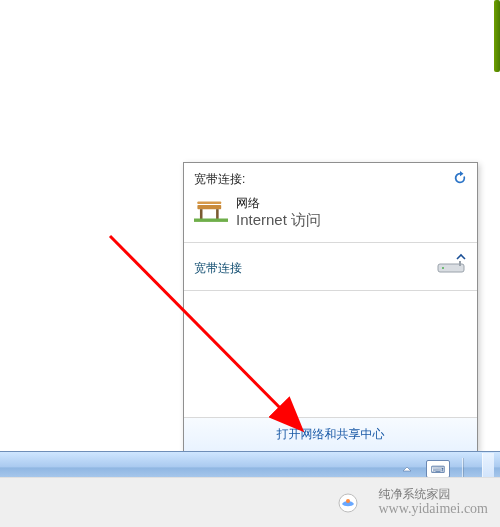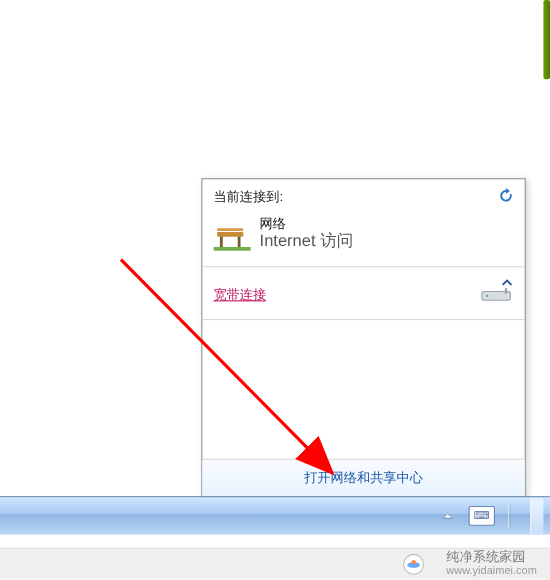--- a/index.html
+++ b/index.html
@@ -56,21 +56,21 @@
 
     .refresh-icon {
       position: absolute;
       right: 10px;
       top: 8px;
       width: 14px; height: 14px;
     }
 
     .conn-row {
       display: flex;
-      align-items: flex-end;
+      align-items: flex-start;
       gap: 8px;
       margin-top: 6px;
       padding: 2px 0;
     }
     .conn-icon {
       width: 34px; height: 28px;
       flex-shrink: 0;
       display: flex; align-items: center; justify-content: center;
     }
     .conn-texts { display: flex; flex-direction: column; line-height: 1.25; }
@@ -79,26 +79,25 @@
 
     .collapse-caret {
       position: absolute;
       right: 10px;
       top: 8px;
       width: 12px; height: 12px;
     }
 
     .vpn-item {
       display: flex;
-      align-items: center;
+      align-items: flex-start;
       justify-content: space-between;
       margin-top: 6px;
       padding: 3px 0;
-      color: #be185d;
-      text-decoration: underline;
+      color: #0c4a6e;
     }
     .modem-icon { width: 30px; height: 14px; }
 
     .nf-spacer { flex: 1 1 auto; }
 
     .nf-footer {
       border-top: 1px solid #d9d9d9;
       background: linear-gradient(#f7fbff, #e9f3ff);
       padding: 8px 0;
       text-align: center;
@@ -161,52 +160,52 @@
       border: 1px solid #6a88b4;
       border-radius: 2px;
       display: flex; align-items: center; justify-content: center;
       font-size: 10px; color: #4a6ea0;
     }
 
     
     .watermark {
       position: absolute;
       left: 0; right: 0; bottom: 0;
-      height: 29px;
+      height: 50px;
       background: #efefef;
       display: flex;
       align-items: center;
       justify-content: flex-end;
       gap: 20px;
       padding: 0 12px;
       border-top: 1px solid #e0e0e0;
     }
     .wm-logo {
       width: 20px; height: 20px;
       display: flex; align-items: center; justify-content: center;
     }
     .wm-texts {
       display: flex; flex-direction: column;
       line-height: 1.15;
       color: #7a7a7a;
       font-size: 12px;
     }
-    .wm-url { font-size: 10px; color: #9a9a9a; }
+    .wm-url { font-size: 14px; color: #9a9a9a; font-family: Liberation Serif, serif; }
   </style>
 </head>
 <body>
 
 <div class="desktop-bg"></div>
 <div class="right-window-edge"></div>
 <div class="hairline"></div>
 
 <div class="network-flyout">
 
   <div class="nf-section">
-    <div class="nf-heading">当前连接到:</div>
+    <div class="nf-heading">宽带连接:</div>
     <span class="refresh-icon">
       <svg viewBox="0 0 16 16" width="14" height="14">
         <path d="M8 2a6 6 0 1 0 5.6 3.9l-1.8.7A4 4 0 1 1 8 4v2l4-3-4-3v2z" fill="#2b74c7"></path>
       </svg>
     </span>
 
     <div class="conn-row">
       <span class="conn-icon">
         <svg viewBox="0 0 40 32" width="34" height="28">
           <rect x="4" y="10" width="28" height="5" rx="1" fill="#c98a3a"></rect>

